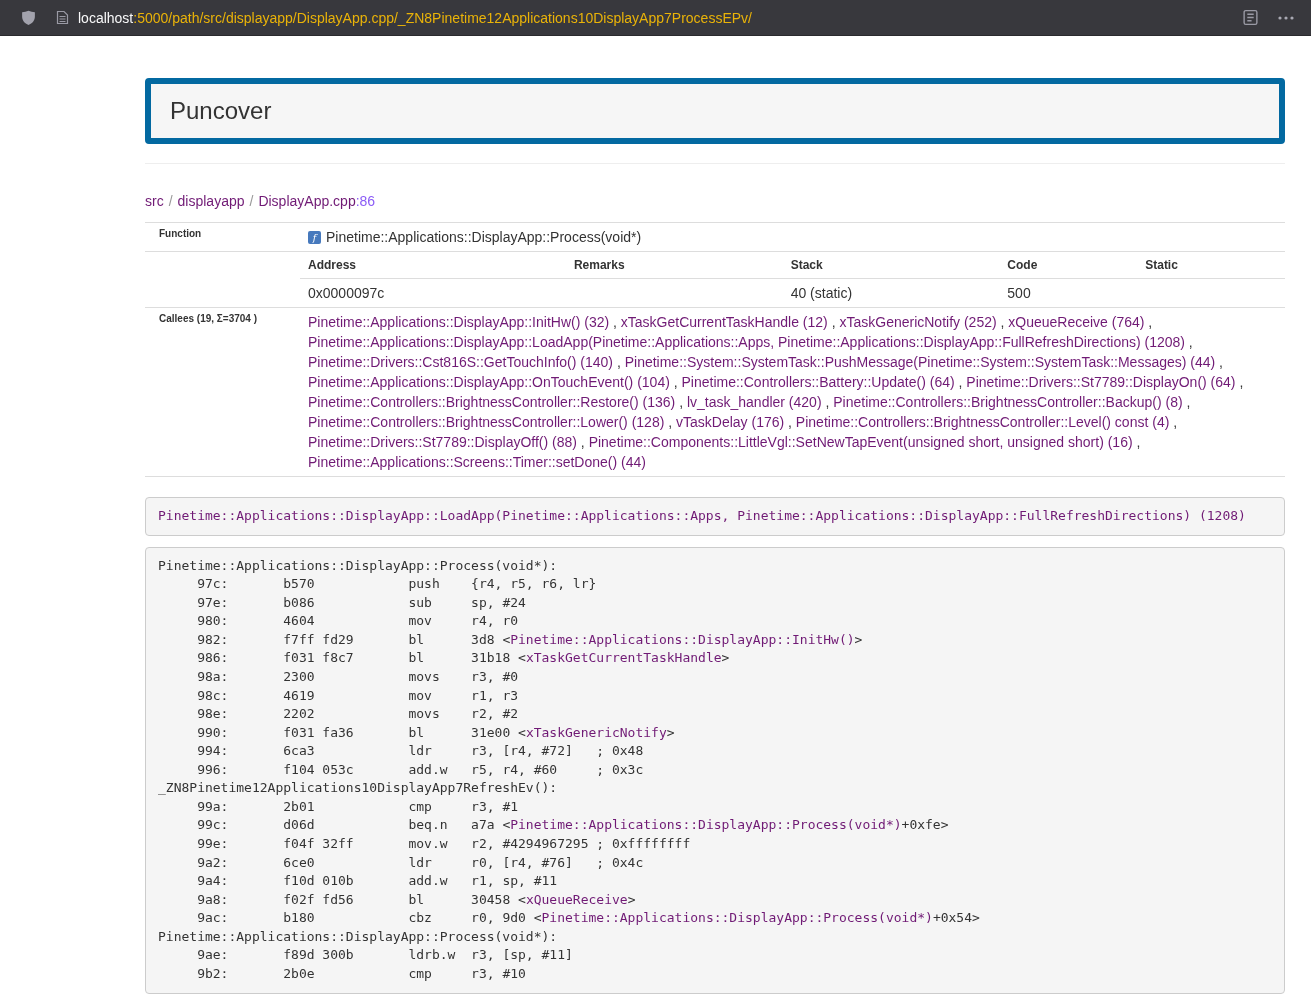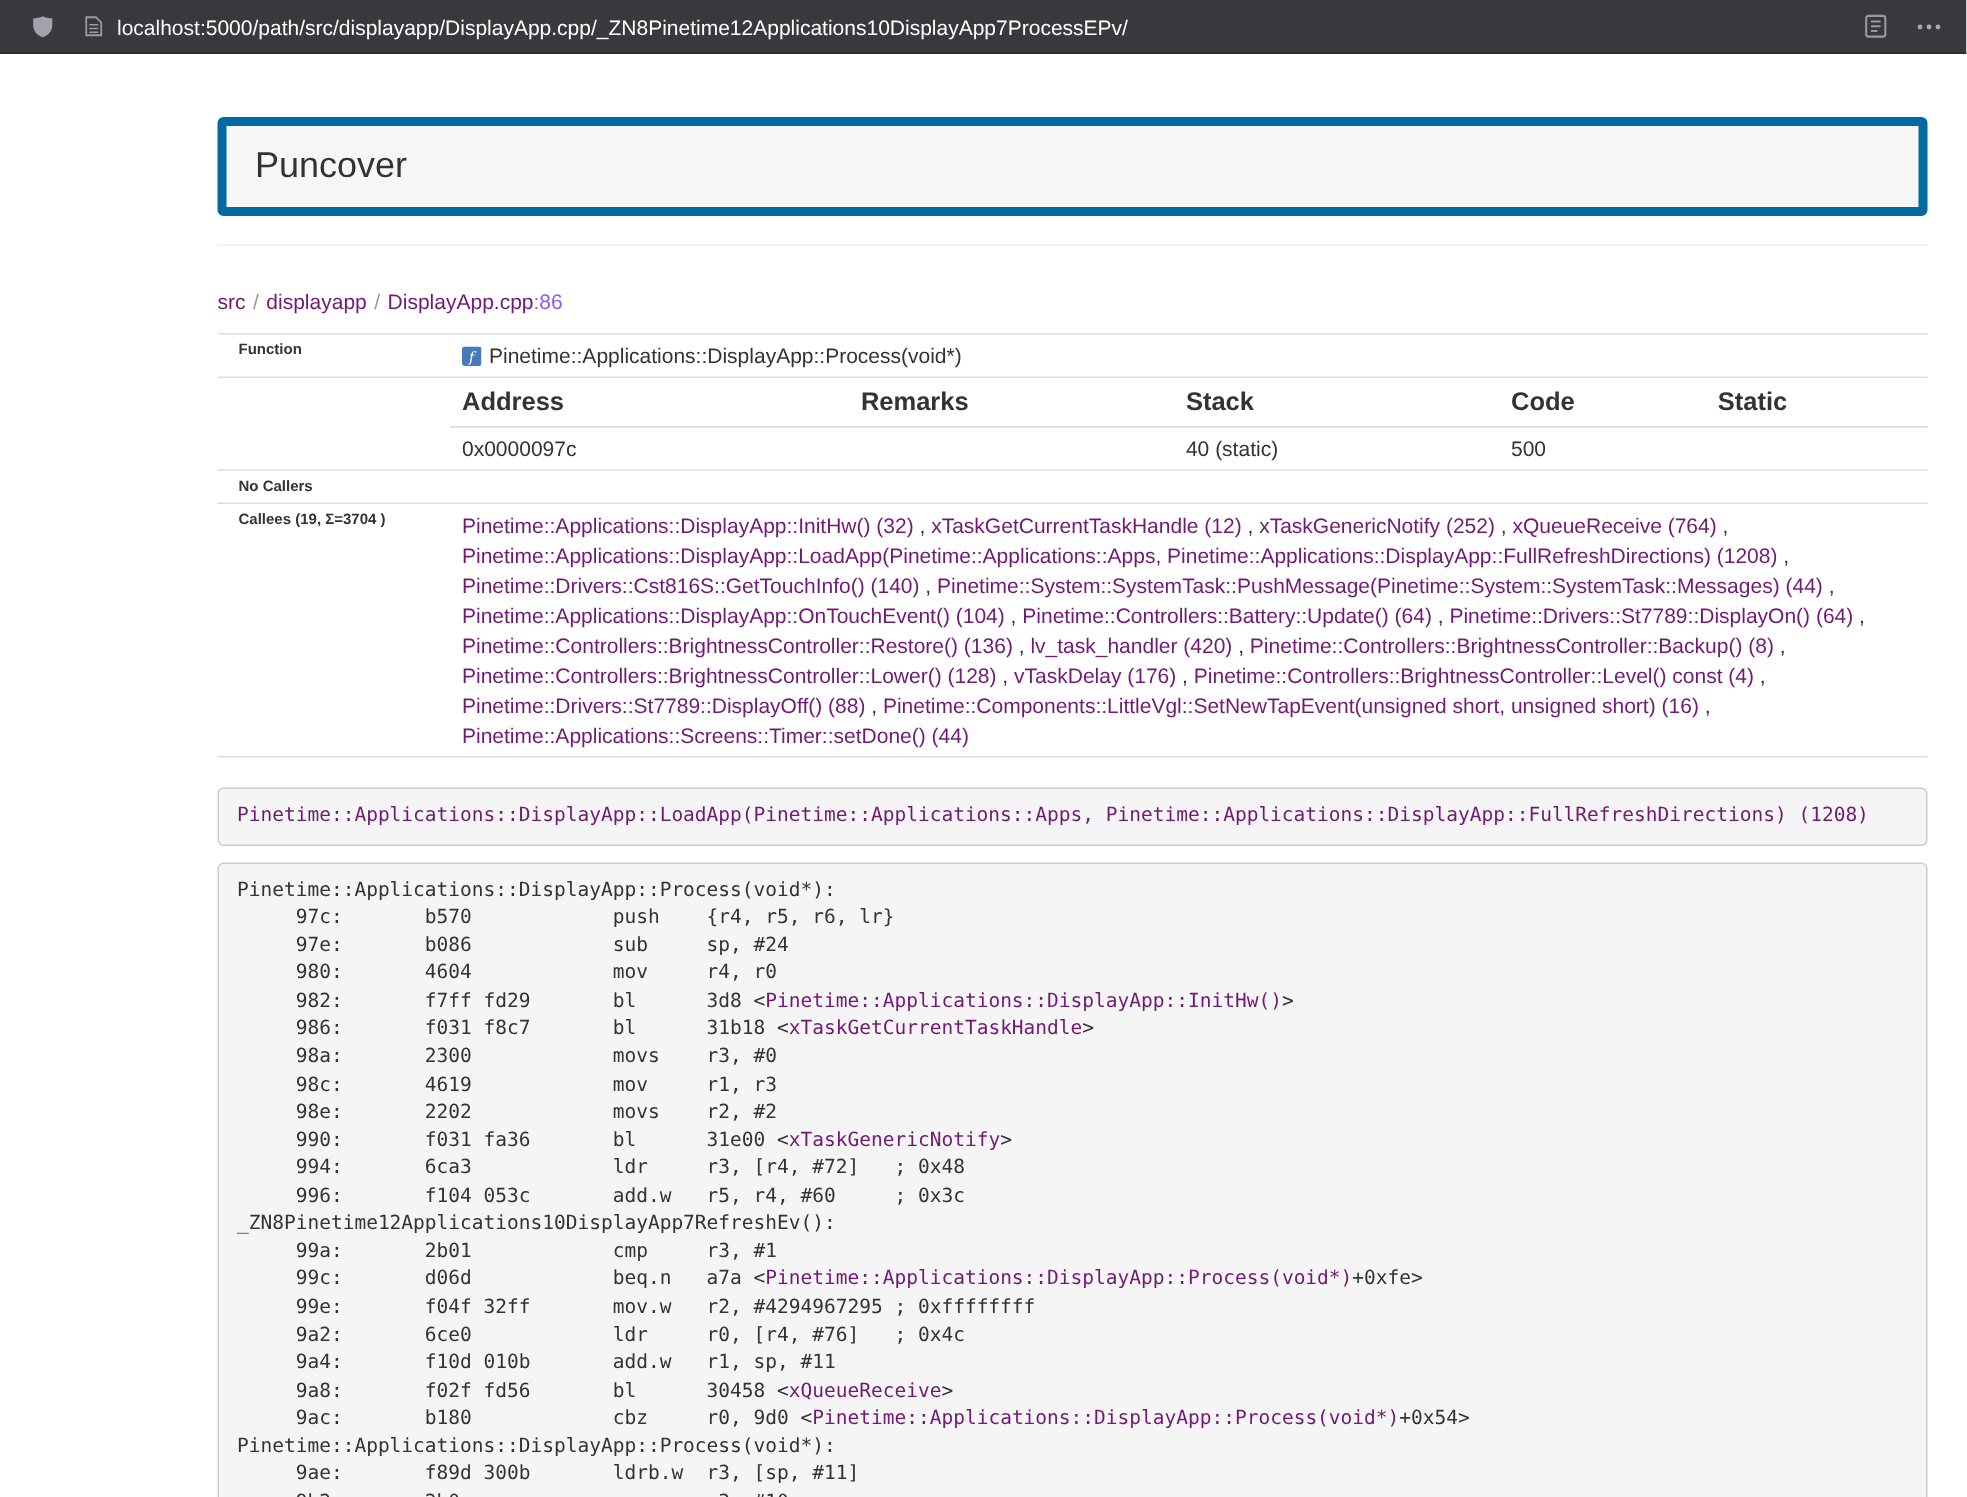--- a/index.html
+++ b/index.html
@@ -8,21 +8,21 @@
 
   
   .topbar {
     height: 36px; background: #38383d; border-bottom: 1px solid #2a2a2e;
     display: flex; align-items: center; padding: 0 12px 0 20px;
   }
   .tb-icon { display: inline-flex; align-items: center; justify-content: center; cursor: pointer; }
   .urlbar { display: flex; align-items: center; margin-left: 19px; gap: 9px; min-width: 0; cursor: text; }
   .url-text { font-size: 14px; white-space: nowrap; }
   .url-host { color: #f9f9fa; }
-  .url-path { color: #ffffff; text-align: right; }
+  .url-path { color: #eab308; text-align: right; }
   .tb-right { margin-left: auto; display: flex; align-items: center; gap: 18px; padding-right: 4px; }
 
   
   .container { width: 1140px; margin-left: 145px; padding-top: 42px; }
 
   .header-panel {
     background: #f6f6f6; border: 6px solid #0369a1; border-radius: 4px;
     padding: 13px 19px; font-size: 24px; font-weight: 500; color: #333;
   }
 
@@ -40,21 +40,21 @@
     padding: 5px 8px 5px 14px; white-space: nowrap; font-size: 10px; color: #333;
   }
   .symbol-table td.row-value { padding: 4px 8px; vertical-align: top; line-height: 20px; }
   .symbol-table td.inner-td { padding: 0; vertical-align: top; }
 
   .func-cell { display: flex; align-items: center; gap: 5px; }
 
   table.inner-table { width: 100%; border-collapse: collapse; }
   .inner-table th {
     text-align: left; font-weight: bold; padding: 6px 8px;
-    border-bottom: 1px solid #ddd; font-size: 17px; color: #333;
+    border-bottom: 1px solid #ddd; font-size: 12px; color: #333;
   }
   .inner-table td { padding: 6px 8px; }
   .col-address { width: 27%; } .col-remarks { width: 22%; } .col-stack { width: 22%; }
   .col-code { width: 14%; } .col-static { width: 15%; }
 
   pre {
     font-family: "DejaVu Sans Mono", monospace; font-size: 13px; line-height: 1.42857;
     background: #f5f5f5; border: 1px solid #ccc; border-radius: 4px;
     padding: 9px 12px; white-space: pre; color: #333;
     tab-size: 8; -moz-tab-size: 8; overflow: hidden; margin-bottom: 11px;
@@ -143,24 +143,20 @@
                 <td></td>
                 <td>40 (static)</td>
                 <td>500</td>
                 <td></td>
               </tr>
             </tbody>
           </table>
         </td>
       </tr>
       <tr>
-        <th class="row-label">No Callers</th>
-        <td class="row-value"></td>
-      </tr>
-      <tr>
         <th class="row-label">Callees (19, Σ=3704 )</th>
         <td class="row-value"><a href="#">Pinetime::Applications::DisplayApp::InitHw() (32)</a>&nbsp;, <a href="#">xTaskGetCurrentTaskHandle (12)</a>&nbsp;, <a href="#">xTaskGenericNotify (252)</a>&nbsp;, <a href="#">xQueueReceive (764)</a>&nbsp;, <a href="#">Pinetime::Applications::DisplayApp::LoadApp(Pinetime::Applications::Apps, Pinetime::Applications::DisplayApp::FullRefreshDirections) (1208)</a>&nbsp;, <a href="#">Pinetime::Drivers::Cst816S::GetTouchInfo() (140)</a>&nbsp;, <a href="#">Pinetime::System::SystemTask::PushMessage(Pinetime::System::SystemTask::Messages) (44)</a>&nbsp;, <a href="#">Pinetime::Applications::DisplayApp::OnTouchEvent() (104)</a>&nbsp;, <a href="#">Pinetime::Controllers::Battery::Update() (64)</a>&nbsp;, <a href="#">Pinetime::Drivers::St7789::DisplayOn() (64)</a>&nbsp;, <a href="#">Pinetime::Controllers::BrightnessController::Restore() (136)</a>&nbsp;, <a href="#">lv_task_handler (420)</a>&nbsp;, <a href="#">Pinetime::Controllers::BrightnessController::Backup() (8)</a>&nbsp;, <a href="#">Pinetime::Controllers::BrightnessController::Lower() (128)</a>&nbsp;, <a href="#">vTaskDelay (176)</a>&nbsp;, <a href="#">Pinetime::Controllers::BrightnessController::Level() const (4)</a>&nbsp;, <a href="#">Pinetime::Drivers::St7789::DisplayOff() (88)</a>&nbsp;, <a href="#">Pinetime::Components::LittleVgl::SetNewTapEvent(unsigned short, unsigned short) (16)</a>&nbsp;, <a href="#">Pinetime::Applications::Screens::Timer::setDone() (44)</a></td>
       </tr>
     </tbody>
   </table>
 
   <pre class="code-header"><a href="#">Pinetime::Applications::DisplayApp::LoadApp(Pinetime::Applications::Apps, Pinetime::Applications::DisplayApp::FullRefreshDirections) (1208)</a></pre>
 
   <pre class="code-block">Pinetime::Applications::DisplayApp::Process(void*):
      97c:	b570      	push	{r4, r5, r6, lr}

